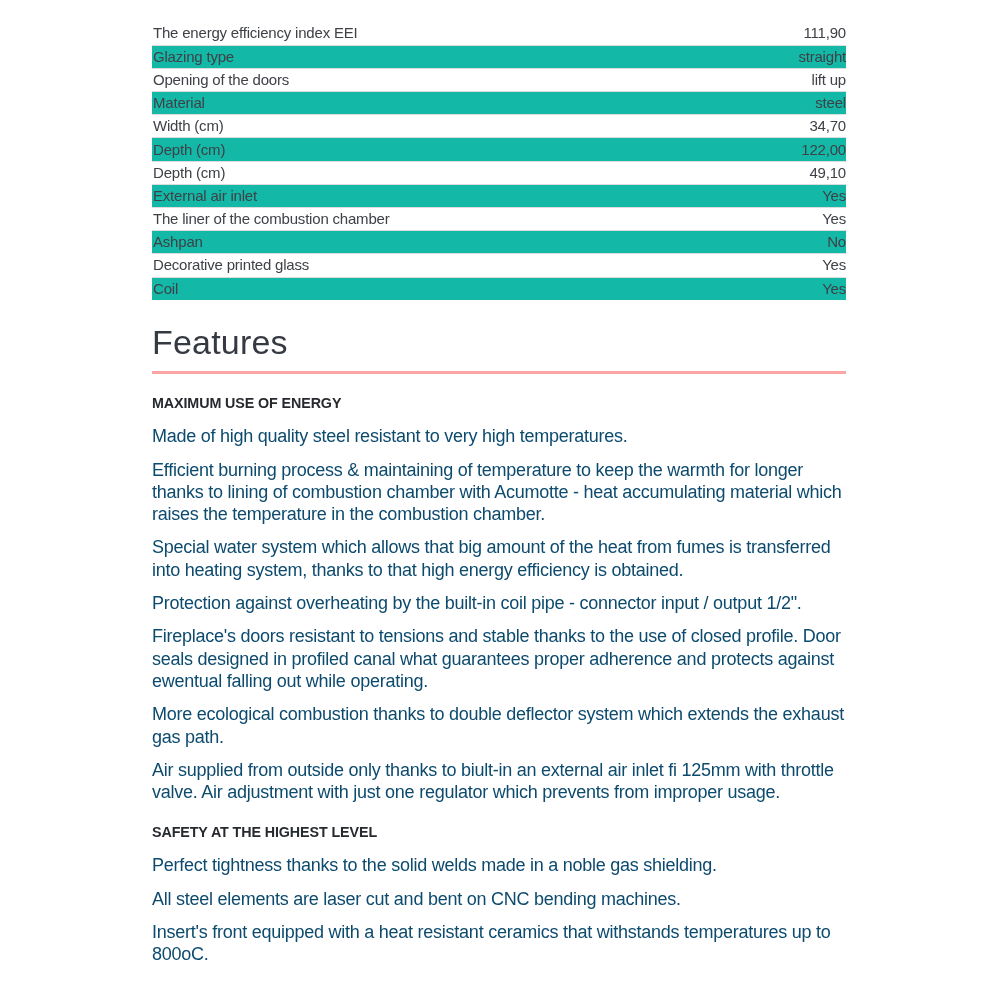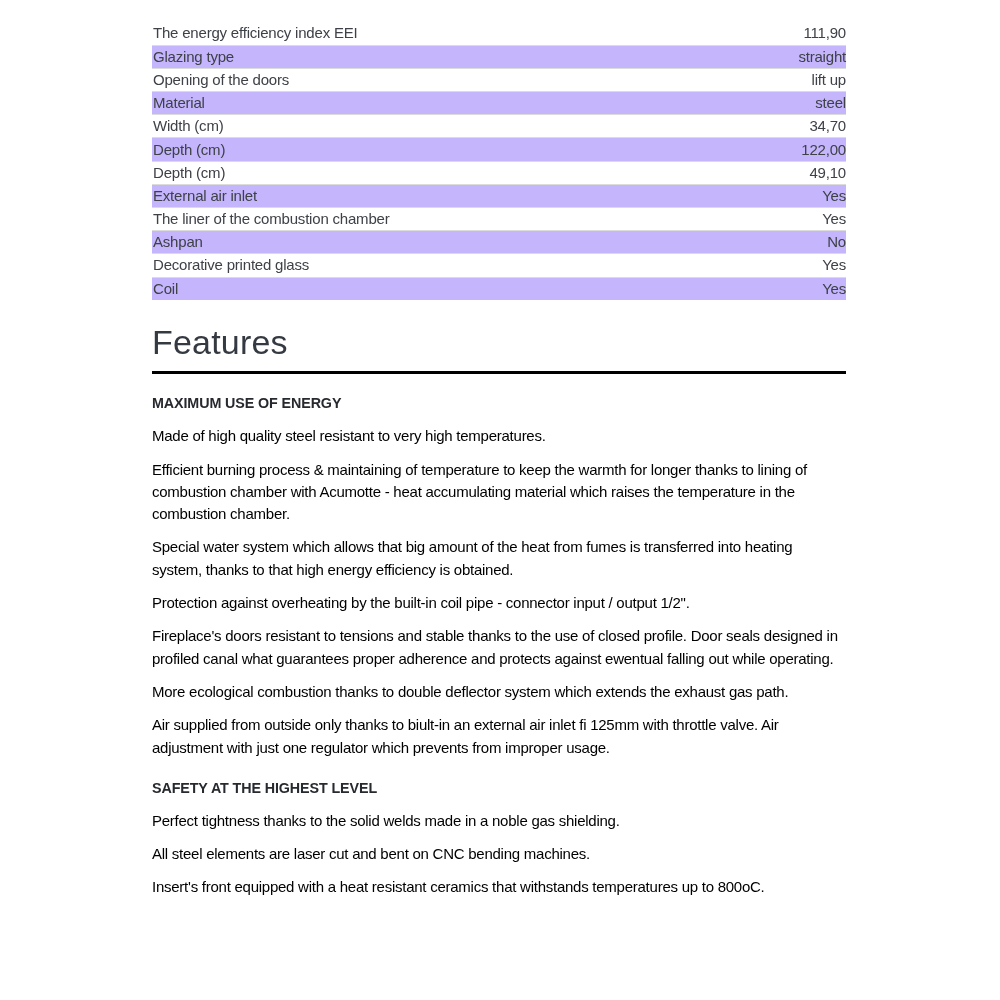--- a/index.html
+++ b/index.html
@@ -24,21 +24,21 @@
   table.specs {
     width: 694px;
     border-collapse: collapse;
     font-size: 15px;
     color: #3e4147;
   }
   table.specs tr {
     height: 23.2px;
   }
   table.specs tr.alt {
-    background: #c4b5fd;
+    background: #14b8a6;
   }
   table.specs td {
     padding: 0;
     border-bottom: 1px solid #dcdcdc;
     line-height: 22px;
     vertical-align: middle;
     letter-spacing: -0.2px;
   }
   table.specs tr:last-child td {
     border-bottom: none;
@@ -56,39 +56,39 @@
     display: inline-block;
     margin-left: -5px;
   }
   h2.features-title {
     margin: 22px 0 0 0;
     font-weight: normal;
     font-size: 34px;
     line-height: 40px;
     color: #353a42;
     padding-bottom: 9px;
-    border-bottom: 3px solid #000000;
+    border-bottom: 3px solid #fca5a5;
     letter-spacing: 0.2px;
   }
   .section-heading {
     margin: 19px 0 0 0;
     font-weight: bold;
     font-size: 14.3px;
     color: #26292e;
     letter-spacing: -0.1px;
     line-height: 20px;
   }
   .section-heading.second {
     margin-top: 19px;
   }
   p.para {
     margin: 11px 0 0 0;
-    font-size: 15px;
+    font-size: 18px;
     line-height: 22.3px;
-    color: #000000;
+    color: #0c4a6e;
     letter-spacing: -0.25px;
   }
   .section-heading + p.para {
     margin-top: 12px;
   }
 </style>
 </head>
 <body>
 
 <div class="container">

